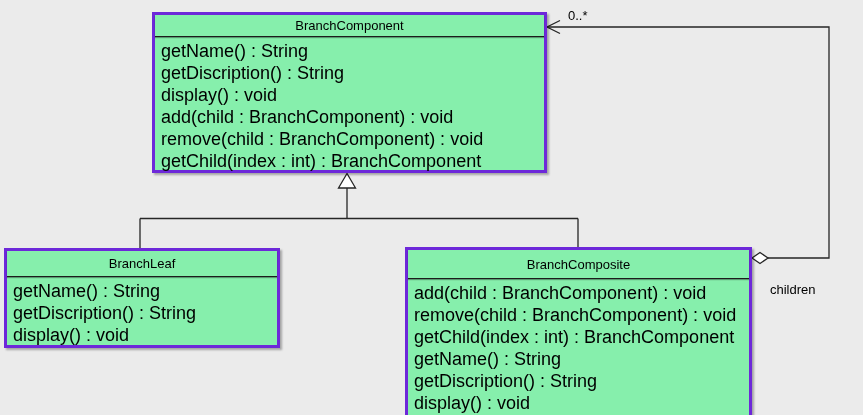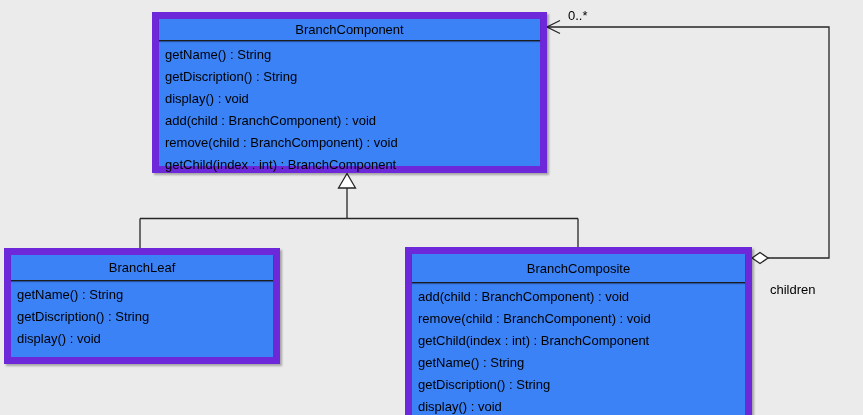--- a/index.html
+++ b/index.html
@@ -19,48 +19,48 @@
     position: absolute;
     left: 0;
     top: 0;
     width: 863px;
     height: 415px;
     z-index: 1;
   }
   .uml-class {
     position: absolute;
     box-sizing: border-box;
-    background: #3b82f6;
-    border: 7px solid #6d28d9;
+    background: #86efac;
+    border: 3px solid #6d28d9;
     box-shadow: 2px 2px 2px rgba(0,0,0,0.30);
     z-index: 2;
     color: #000000;
   }
   .uml-title {
     box-sizing: border-box;
     width: 100%;
     display: flex;
     align-items: center;
     justify-content: center;
     font-size: 13px;
     border-bottom: 1px solid #1c1c1c;
     box-shadow: 0 1px 1px rgba(0,0,0,0.35);
   }
   .uml-methods {
     padding: 3px 6px 0 6px;
-    font-size: 13px;
+    font-size: 18px;
     line-height: 22px;
     white-space: nowrap;
   }
   .uml-method { height: 22px; }
 
   #class-component { left: 152px; top: 12px;  width: 395px; height: 161px; }
   #class-component .uml-title { height: 22px; }
 
-  #class-leaf      { left: 4px;   top: 248px; width: 276px; height: 116px; }
+  #class-leaf      { left: 4px;   top: 248px; width: 276px; height: 100px; }
   #class-leaf .uml-title { height: 26px; }
 
   #class-composite { left: 405px; top: 247px; width: 347px; height: 185px; }
   #class-composite .uml-title { height: 29px; }
 
   .edge-label {
     position: absolute;
     font-size: 13px;
     color: #000000;
     z-index: 3;

